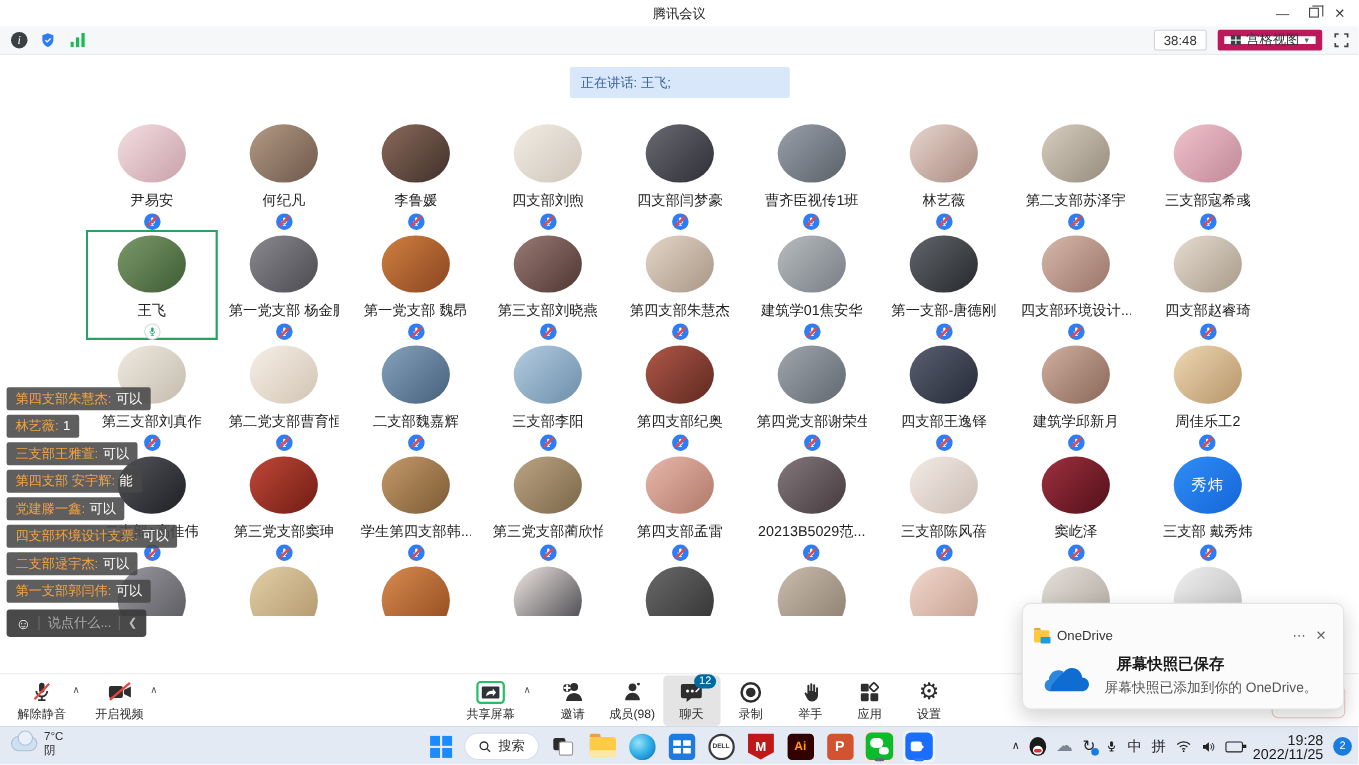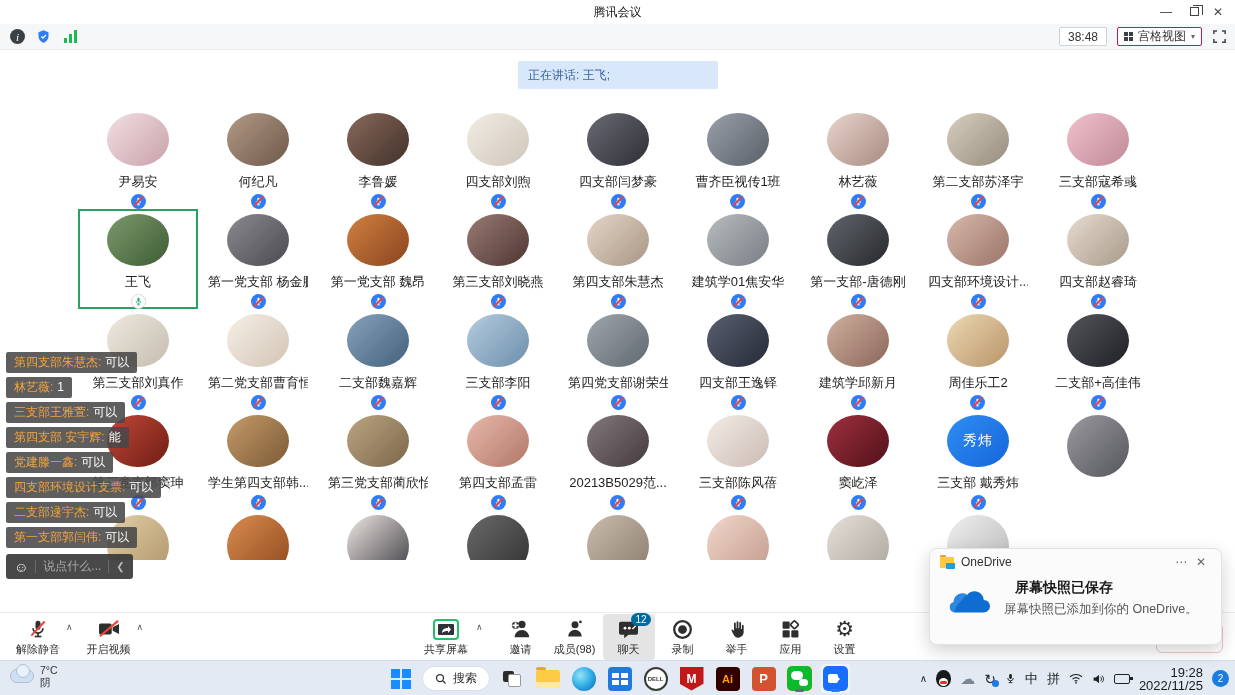--- a/index.html
+++ b/index.html
@@ -16,21 +16,21 @@
   .restore-box { width:9px; height:9px; border:1px solid #444; position:relative; background:#fff; }
   .restore-box::before { content:""; position:absolute; left:2px; top:-3px; width:9px; height:9px; border:1px solid #444; border-left:none; border-bottom:none; }
 
   
   #toolbar { position:absolute; left:0; top:24px; width:1235px; height:26px; background:#f6f7f9; border-bottom:1px solid #ebebeb; }
   #tb-left { position:absolute; left:10px; top:4px; display:flex; gap:10px; align-items:center; }
   .tb-ic { width:17px; height:17px; border-radius:3px; display:flex; align-items:center; justify-content:center; }
   #ic-info { background:#3b4045; color:#fff; font-size:11px; font-style:italic; font-family:"Liberation Serif",serif; border-radius:50%; width:15px; height:15px; }
   #tb-right { position:absolute; right:8px; top:3px; display:flex; gap:10px; align-items:center; }
   #timer { border:1px solid #cfd2d6; background:#fff; border-radius:2px; font-size:12px; color:#333; padding:1px 8px; height:19px; line-height:16px; }
-  #viewbtn { display:flex; align-items:center; gap:5px; border:1px solid #be185d; background:#fff; border-radius:2px; height:19px; padding:0 6px; font-size:12px; color:#333; }
+  #viewbtn { display:flex; align-items:center; gap:5px; border:6px solid #be185d; background:#fff; border-radius:2px; height:19px; padding:0 6px; font-size:12px; color:#333; }
   .grid-glyph { display:grid; grid-template-columns:4px 4px; grid-template-rows:4px 4px; gap:1px; }
   .grid-glyph i { background:#3a3f44; }
   .caret { font-size:8px; color:#666; }
 
   
   #main { position:absolute; left:0; top:50px; width:1235px; height:562px; background:#fff; }
   #banner { position:absolute; left:518px; top:11px; width:200px; height:28px; background:#d8e8fa; color:#39629c; font-size:12px; line-height:28px; padding-left:10px; border-radius:2px; }
 
   
   #pgrid { position:absolute; left:78px; top:58px; width:1080px; height:452px; overflow:hidden; display:grid; grid-template-columns:repeat(9,1fr); grid-auto-rows:100.5px; }
@@ -67,21 +67,21 @@
   .chev { font-size:9px; color:#555; margin:8px 10px 0 2px; }
   .badge { position:absolute; top:-1px; right:4px; background:#0369a1; color:#fff; border-radius:8px; font-size:10px; line-height:13px; padding:0 4px; min-width:13px; text-align:center; }
   .share-ic { width:26px; height:21px; border:2px solid #23c066; border-radius:4px; background:#fff; display:flex; align-items:center; justify-content:center; }
   .share-inner { width:16px; height:11px; background:#2e3338; border-radius:1px; position:relative; }
   .share-inner svg { position:absolute; left:3px; top:1px; }
   .gear-glyph { font-size:21px; color:#2e2e2e; line-height:20px; }
   #end-meeting { position:absolute; left:1156px; top:10px; width:67px; height:30px; border:1px solid #eec7c7; border-radius:6px; background:#fff; }
 
   
   #toast { position:absolute; left:929px; top:548px; width:293px; height:97px; background:#fbfbfb; border:1px solid #e3e3e3; border-radius:8px; box-shadow:0 6px 18px rgba(0,0,0,0.18); z-index:40; }
-  #toast-head { display:flex; align-items:center; height:26px; padding:0 10px; margin-top:0; }
+  #toast-head { display:flex; align-items:center; height:26px; padding:0 10px; margin-top:16px; }
   #toast-app { font-size:12px; color:#333; margin-left:7px; flex:1; }
   .toast-hbtn { color:#666; font-size:12px; width:20px; text-align:center; }
   #toast-body { display:flex; align-items:center; padding:4px 12px 0 14px; gap:14px; }
   #toast-title { font-size:14px; font-weight:bold; color:#1a1a1a;margin-left:11px; }
   #toast-sub { font-size:12.5px; color:#555; margin-top:4px; }
   .folder-ic { width:14px; height:11px; background:#ffc83d; border-radius:1px; position:relative; }
   .folder-ic::before { content:""; position:absolute; top:-2px; left:0; width:6px; height:2px; background:#e8a33d; border-radius:1px 1px 0 0; }
   .folder-ic::after { content:""; position:absolute; right:-1px; bottom:-1px; width:9px; height:6px; background:#1b9de2; border-radius:1px; }
 
   
@@ -512,20 +512,34 @@
               <svg width="9" height="9" viewBox="0 0 24 24" fill="currentColor" stroke="currentColor">
                 <rect x="9" y="2" width="6" height="11" rx="3" stroke="none"></rect>
                 <path d="M6 11a6 6 0 0 0 12 0" fill="none" stroke-width="2"></path>
                 <line x1="12" y1="17" x2="12" y2="21" stroke-width="2"></line>
                 <line x1="8" y1="21" x2="16" y2="21" stroke-width="2"></line>
               </svg>
             </span>
           </div>
         </div>
 
+        <div class="cell muted">
+          <div class="avatar" style="--c1: #b05848; --c2: #5e2820;"></div>
+          <div class="nameline">
+            <span class="pname">第四支部纪奥</span>
+            <span class="mic">
+              <svg width="9" height="9" viewBox="0 0 24 24" fill="currentColor" stroke="currentColor">
+                <rect x="9" y="2" width="6" height="11" rx="3" stroke="none"></rect>
+                <path d="M6 11a6 6 0 0 0 12 0" fill="none" stroke-width="2"></path>
+                <line x1="12" y1="17" x2="12" y2="21" stroke-width="2"></line>
+                <line x1="8" y1="21" x2="16" y2="21" stroke-width="2"></line>
+              </svg>
+            </span>
+          </div>
+        </div>
 
         <div class="cell muted">
           <div class="avatar" style="--c1: #a0a6ac; --c2: #606870;"></div>
           <div class="nameline">
             <span class="pname">第四党支部谢荣生</span>
             <span class="mic">
               <svg width="9" height="9" viewBox="0 0 24 24" fill="currentColor" stroke="currentColor">
                 <rect x="9" y="2" width="6" height="11" rx="3" stroke="none"></rect>
                 <path d="M6 11a6 6 0 0 0 12 0" fill="none" stroke-width="2"></path>
                 <line x1="12" y1="17" x2="12" y2="21" stroke-width="2"></line>

